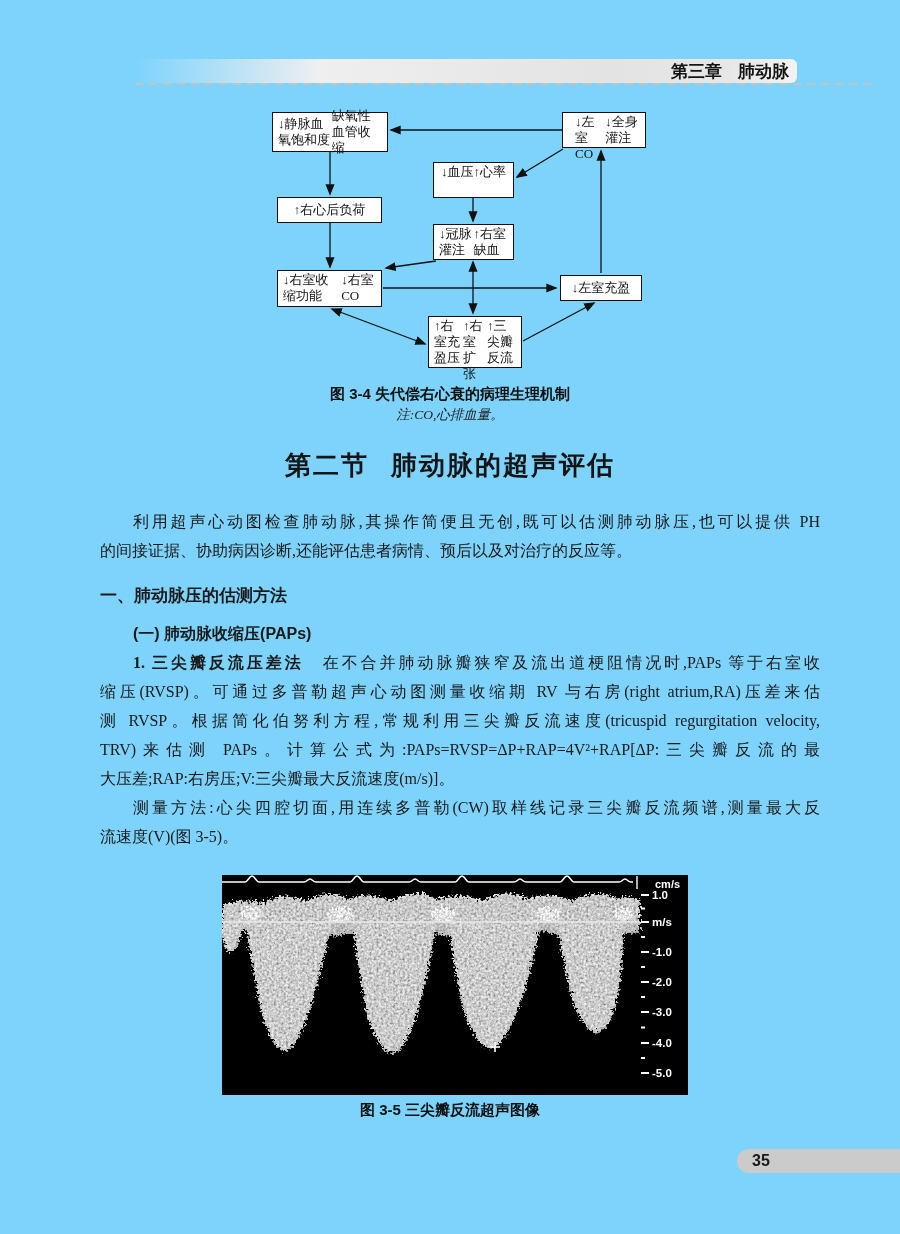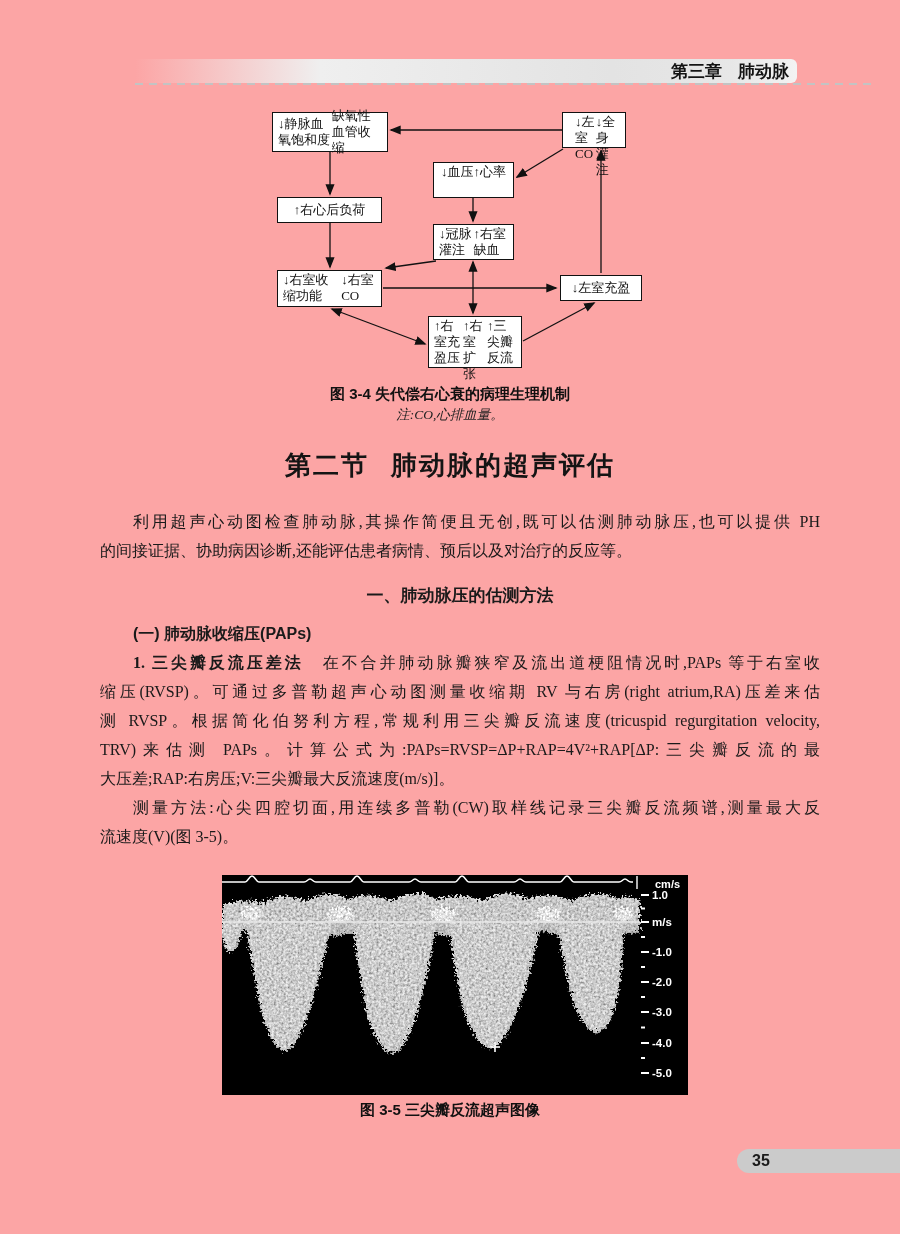--- a/index.html
+++ b/index.html
@@ -1,16 +1,16 @@
 <!DOCTYPE html>
 <html><head>
 <meta charset="utf-8">
 <style>
   html,body{margin:0;padding:0;background:#ffffff;}
-  .page{position:relative;width:900px;height:1234px;background:#fca5a5;overflow:hidden;
+  .page{position:relative;width:900px;height:1234px;background:#7dd3fc;overflow:hidden;
         font-family:"Liberation Serif","DejaVu Serif",serif;color:#1a1a1a;}
 
   
   .chapter-bar{position:absolute;left:135px;top:59px;width:662px;height:24px;
     background:linear-gradient(to right, rgba(236,236,236,0) 0%, #efefef 28%, #e3e3e3 72%, #e7e7e7 90%, #f3f3f3 100%);
     border-radius:0 6px 6px 0;display:flex;align-items:center;justify-content:flex-end;
     font-family:"Liberation Sans","DejaVu Sans",sans-serif;font-weight:700;font-size:17px;color:#141414;}
   .chapter-bar .ch-label{margin-right:16px;}
   .chapter-bar .ch-title{margin-right:8px;}
   .chapter-dashes{position:absolute;left:135px;top:83px;width:742px;height:2px;
@@ -36,21 +36,21 @@
   .section-title{position:absolute;left:0;top:448px;width:900px;margin:0;text-align:center;
     font-family:"Liberation Sans","DejaVu Sans",sans-serif;font-weight:600;font-size:26px;
     letter-spacing:2px;color:#141414;}
   .section-title .gap{display:inline-block;width:22px;}
 
   
   .textcol{position:absolute;left:100px;top:507px;width:720px;font-size:16px;}
   .line{height:29px;line-height:29px;white-space:nowrap;}
   .line.j{text-align:justify;text-align-last:justify;white-space:normal;overflow:hidden;}
   .line.indent{padding-left:33px;}
-  .h2{height:29px;line-height:29px;margin-top:16px;text-align:center;
+  .h2{height:29px;line-height:29px;margin-top:16px;text-align:left;
       font-family:"Liberation Sans","DejaVu Sans",sans-serif;font-weight:700;font-size:17px;}
   .h3{height:29px;line-height:29px;margin-top:9px;padding-left:33px;
       font-family:"Liberation Sans","DejaVu Sans",sans-serif;font-weight:600;font-size:16px;}
   .lead{font-weight:700;}
 
   
   .usimg{position:absolute;left:222px;top:875px;width:466px;height:220px;background:#000;}
 
   
   .pagenum-bar{position:absolute;left:737px;top:1149px;width:170px;height:24px;background:#cbcbcb;
@@ -88,21 +88,21 @@
         <line x1="82" y1="204" x2="175" y2="239" marker-start="url(#ah)" marker-end="url(#ah)"></line>
         <line x1="273" y1="236" x2="344" y2="198" marker-end="url(#ah)"></line>
         <line x1="351" y1="168" x2="351" y2="46" marker-end="url(#ah)"></line>
       </g>
     </svg>
 
     <div class="fbox c" style="left:22px;top:7px;width:116px;height:40px;">
       <div>↓静脉血氧饱和度</div>
       <div>缺氧性血管收缩</div>
     </div>
-    <div class="fbox l" style="left:312px;top:7px;width:64px;height:36px;padding-left:12px;">
+    <div class="fbox l" style="left:312px;top:7px;width:84px;height:36px;padding-left:12px;">
       <div>↓左室CO</div>
       <div>↓全身灌注</div>
     </div>
     <div class="fbox l" style="left:183px;top:57px;width:81px;height:36px;">
       <div>↓血压</div>
       <div>↑心率</div>
     </div>
     <div class="fbox c" style="left:27px;top:92px;width:105px;height:26px;">
       <div>↑右心后负荷</div>
     </div>

